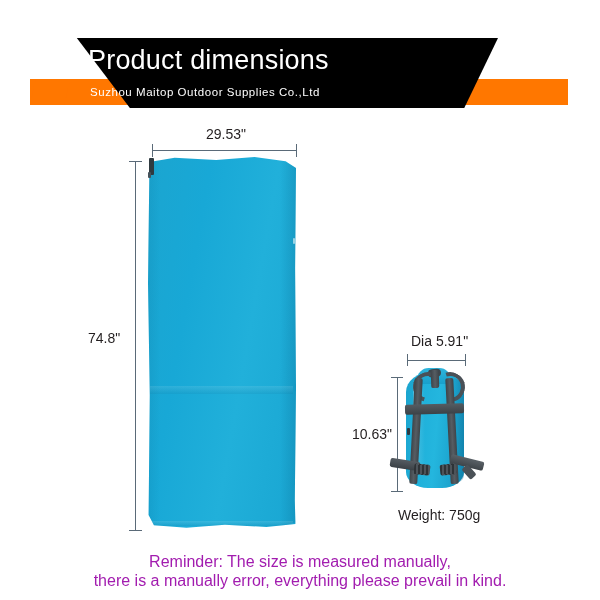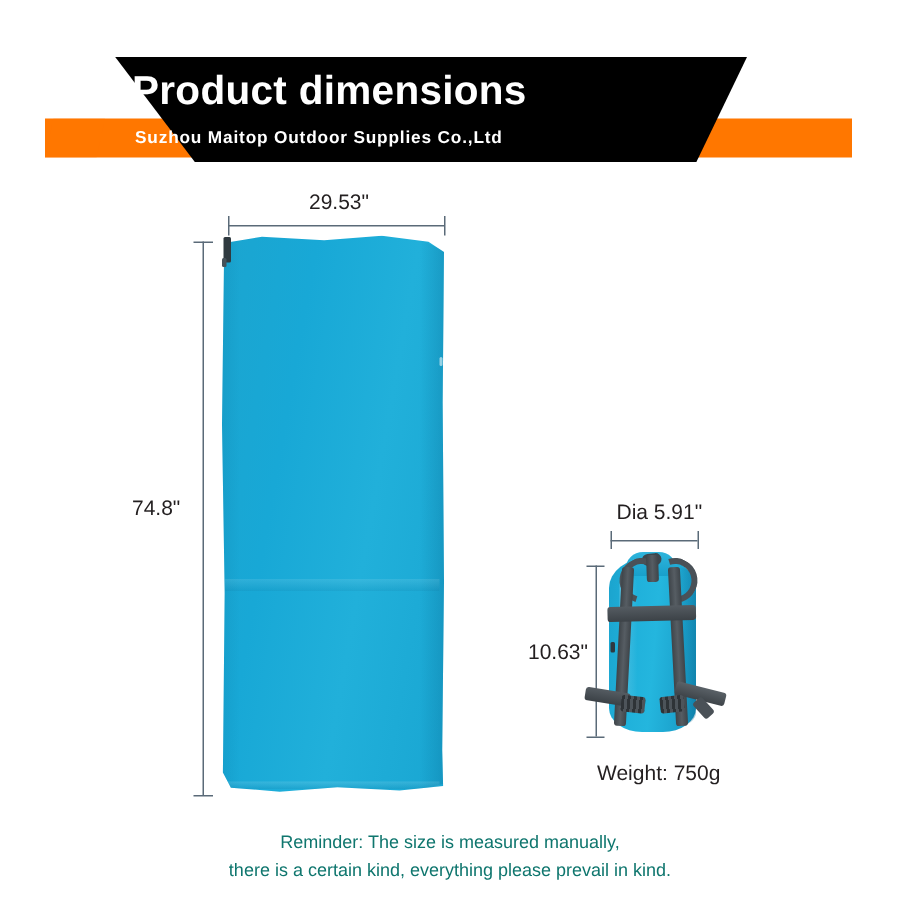--- a/index.html
+++ b/index.html
@@ -51,34 +51,34 @@
     clip-path: polygon(6.4% 0%, 100% 0%, 92.5% 100%, 18.2% 100%);
   }
   .header-title {
     position: absolute;
     left: 88px;
     top: 41px;
     width: 380px;
     height: 38px;
     line-height: 38px;
     font-size: 27px;
-    font-weight: bold;
+    font-weight: normal;
     color: #ffffff;
     letter-spacing: 0.2px;
     white-space: nowrap;
   }
   .header-subtitle {
     position: absolute;
     left: 90px;
     top: 80px;
     width: 460px;
     height: 24px;
     line-height: 24px;
     font-size: 11.5px;
-    font-weight: bold;
+    font-weight: normal;
     color: #ffffff;
     letter-spacing: 0.55px;
     white-space: nowrap;
   }
 
   
   .dim-line-h {
     position: absolute;
     height: 1px;
     background: #5a6a78;
@@ -351,22 +351,22 @@
 
   
   .footer {
     position: absolute;
     left: 0;
     top: 552px;
     width: 600px;
     text-align: center;
   }
   .footer-line {
-    font-size: 12px;
-    color: #0f766e;
+    font-size: 16px;
+    color: #a21caf;
     line-height: 19px;
   }
 </style>
 </head>
 <body>
 
 <div class="header">
   <div class="header-orange-bar"></div>
   <div class="header-orange-tab"></div>
   <div class="header-black-band"></div>
@@ -423,14 +423,14 @@
   <div class="strap-bottom-right"></div>
   <div class="strap-bottom-right2"></div>
   <div class="buckle-left"></div>
   <div class="buckle-right"></div>
 </div>
 
 <div class="dim-label" style="left:398px; top:507px; font-size:14px;text-align:center;">Weight: 750g</div>
 
 <div class="footer">
   <div class="footer-line">Reminder: The size is measured manually,</div>
-  <div class="footer-line">there is a certain kind, everything please prevail in kind.</div>
+  <div class="footer-line">there is a manually error, everything please prevail in kind.</div>
 </div>
 
 </body></html>

